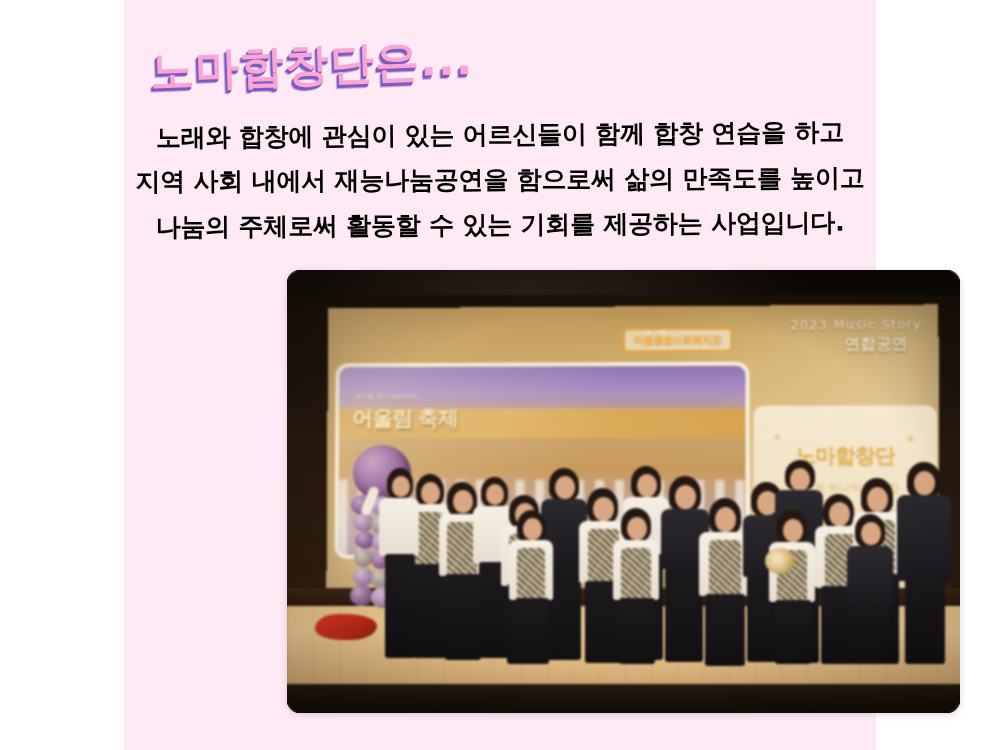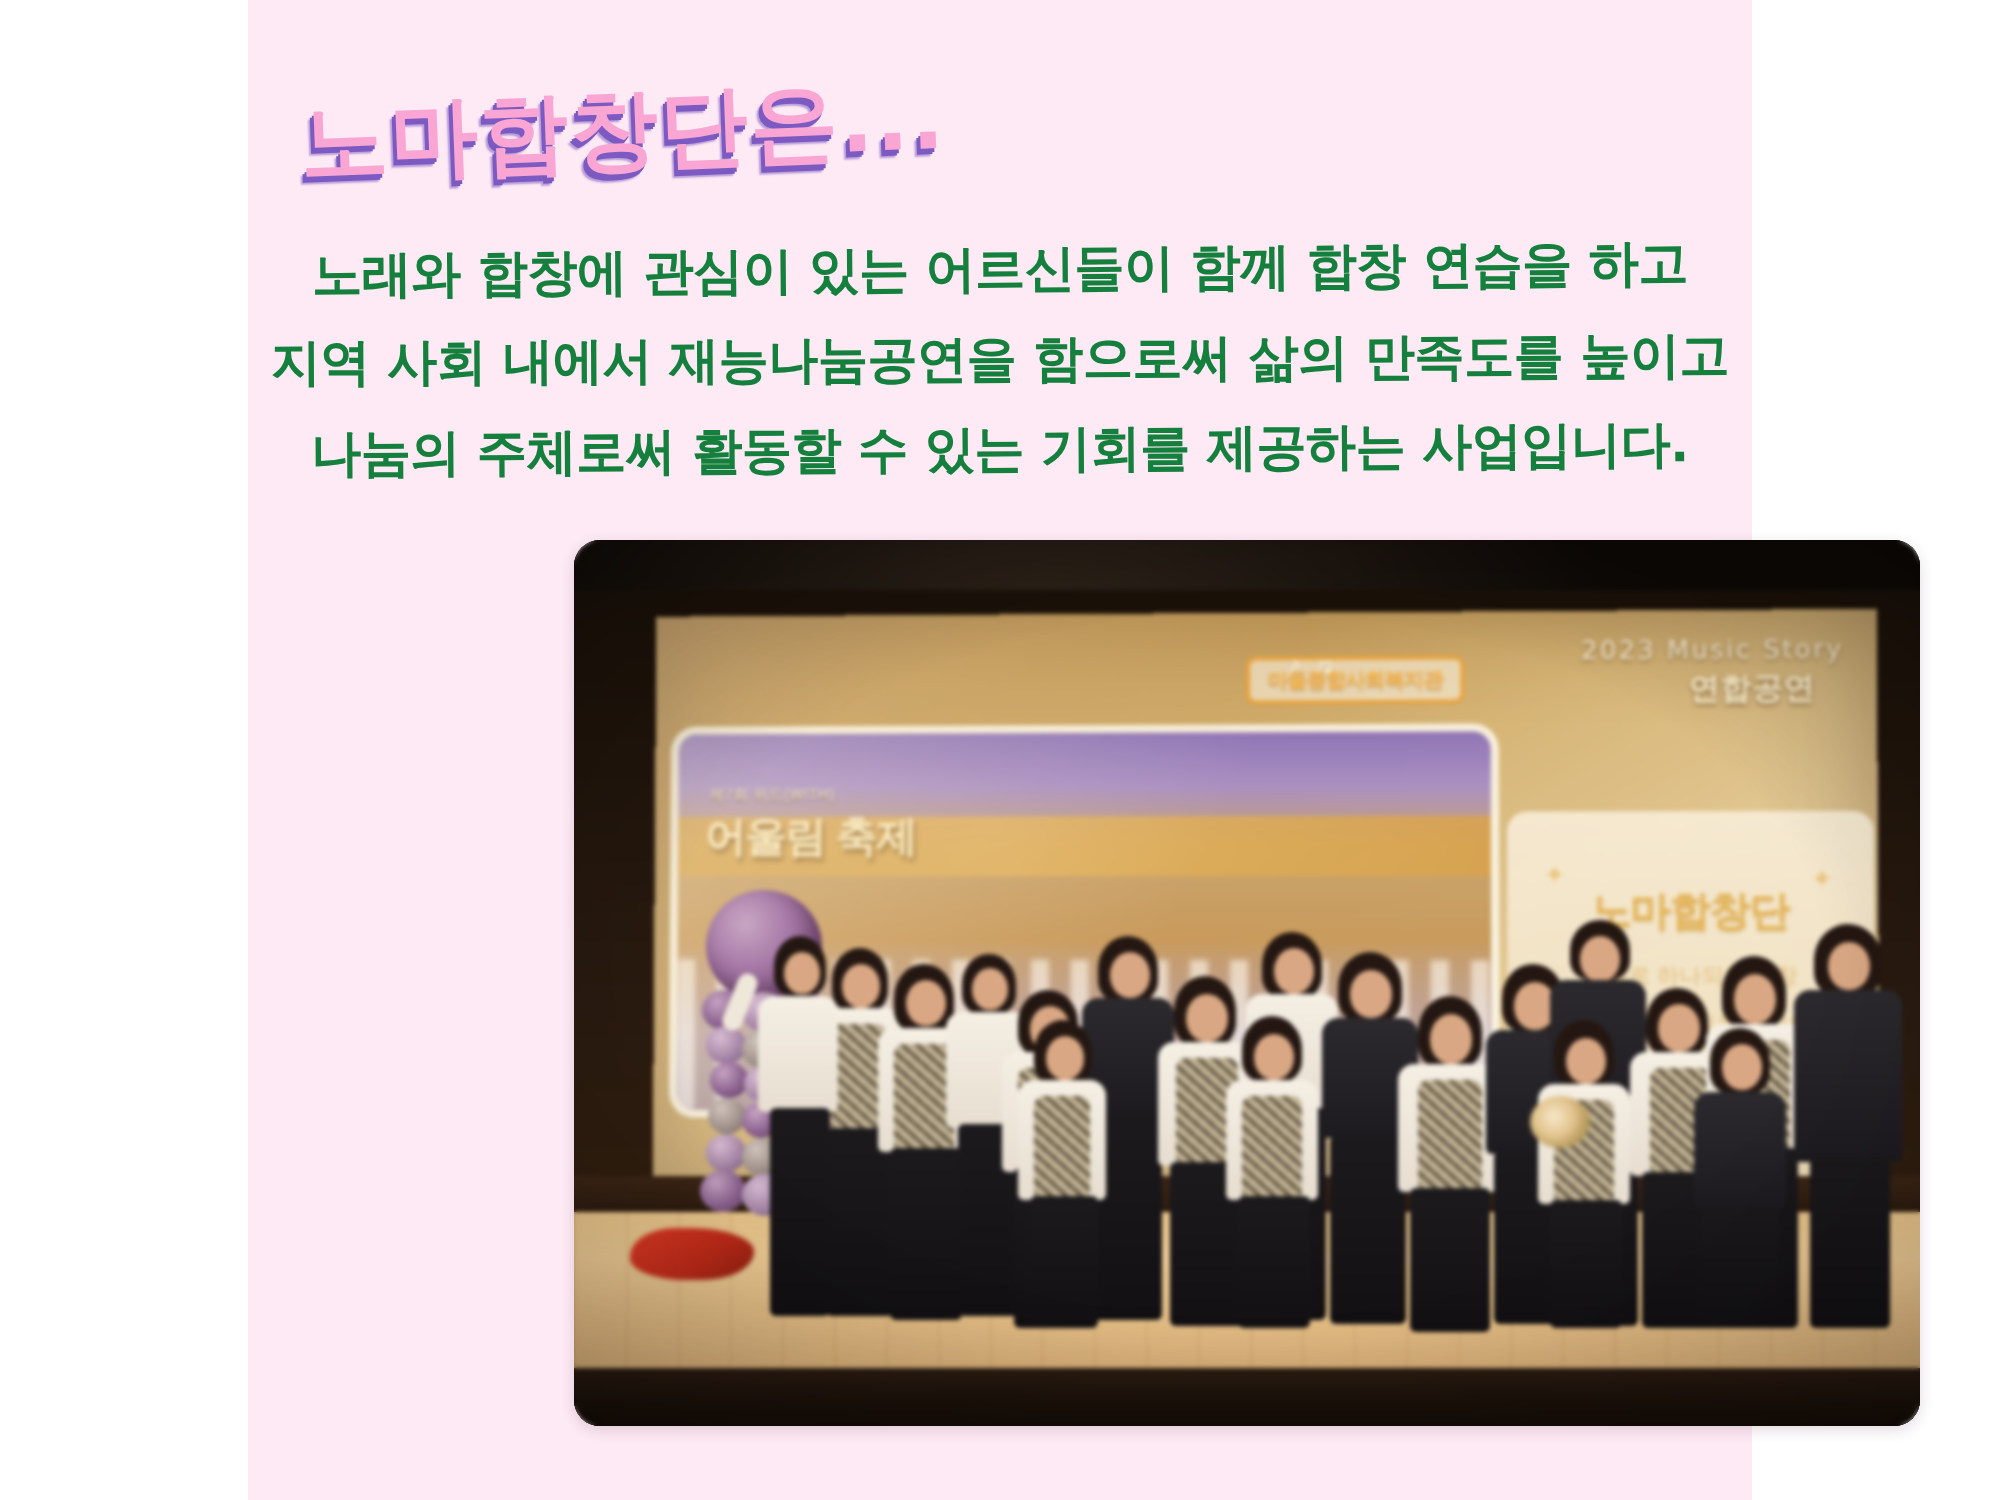--- a/index.html
+++ b/index.html
@@ -48,21 +48,21 @@
     font-family: "DejaVu Sans", sans-serif;
   }
 
   
   .body-copy {
     position: absolute;
     left: 0;
     top: 112px;
     width: 752px;
     text-align: center;
-    color: #15803d;
+    color: #000000;
     font-size: 25px;
     font-weight: 700;
     line-height: 45px;
     letter-spacing: -0.2px;
     font-family: "DejaVu Sans", sans-serif;
   }
   .body-copy .ln { display: block; white-space: nowrap; }
   .body-copy .ln1 { transform: rotate(-0.5deg); }
   .body-copy .ln2 { transform: rotate(-0.3deg); }
   .body-copy .ln3 { transform: rotate(-0.4deg); }

